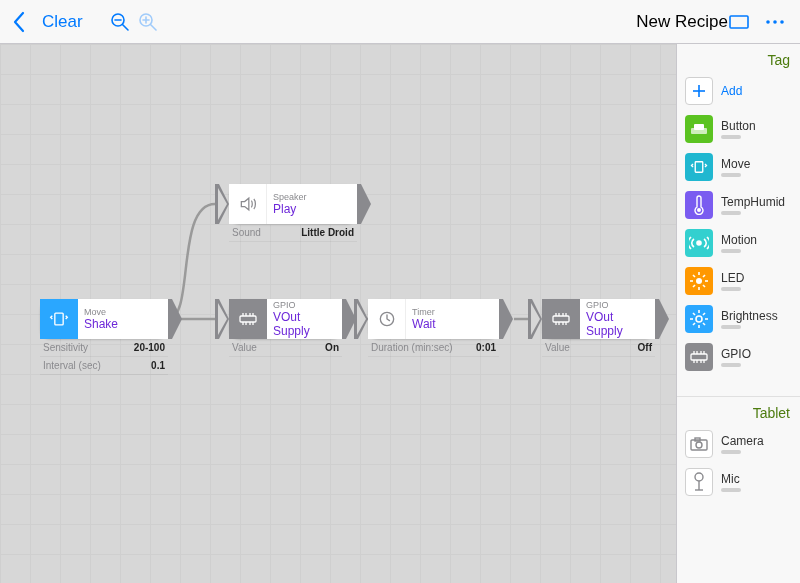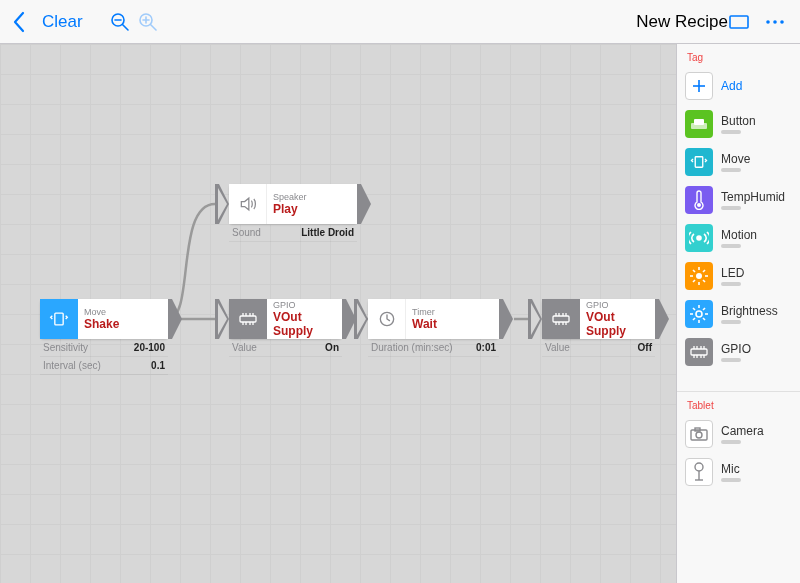--- a/index.html
+++ b/index.html
@@ -16,37 +16,37 @@
 .tb-right { display: flex; align-items: center; gap: 14px; padding-right: 6px; color: #007aff; }
 
 
 .main { flex: 1; display: flex; min-height: 0; }
 .canvas { flex: 1; position: relative; background-color: #d7d7d7;
   background-image: linear-gradient(#cfcfcf 1px, transparent 1px), linear-gradient(90deg, #cfcfcf 1px, transparent 1px);
   background-size: 30px 30px; overflow: hidden; }
 .sidebar { width: 124px; border-left: 1px solid #c8c7cc; background: #f8f8f8; overflow-y: auto; }
 
 
-.side-hdr { padding: 8px 10px 4px; font-size: 10px; color: #ef4444; }
+.side-hdr { padding: 8px 10px 4px; font-size: 14px; color: #4d7c0f; text-align: right; }
 .side-list { display: flex; flex-direction: column; }
 .side-item { display: flex; align-items: center; gap: 8px; padding: 5px 8px; cursor: pointer; }
 .side-ico { width: 28px; height: 28px; border-radius: 4px; display: flex; align-items: center; justify-content: center; color: #fff; flex-shrink: 0; }
 .side-ico.white { background: #fff; border: 1px solid #d0d0d0; color: #8a8a8e; }
 .side-txt { display: flex; flex-direction: column; }
 .side-txt .lbl { font-size: 12px; color: #333; }
 .side-txt .bar { width: 20px; height: 4px; background: #d0d0d0; border-radius: 2px; margin-top: 2px; }
 
 
 .node { position: absolute; width: 128px; }
-.node-hdr { display: flex; background: #fff; border-radius: 4px; overflow: visible; box-shadow: 0 1px 2px rgba(0,0,0,.15); position: relative; height: 40px; }
+.node-hdr { display: flex; background: #fff; border-radius: 10px; overflow: visible; box-shadow: 0 1px 2px rgba(0,0,0,.15); position: relative; height: 40px; }
 .node-ico { width: 38px; display: flex; align-items: center; justify-content: center; color: #fff; font-size: 18px; flex-shrink: 0; z-index: 2; }
 .node-ico.gray { background: #8a8a8e; color: #fff; }
 .node-title { flex: 1; padding: 4px 6px; display: flex; flex-direction: column; justify-content: center; z-index: 2; background: #fff; }
 .node-title .sub { font-size: 9px; color: #8a8a8e; }
-.node-title .main-lbl { font-size: 12px; font-weight: 700; color: #b91c1c; }
+.node-title .main-lbl { font-size: 12px; font-weight: 400; color: #6d28d9; }
 .node-params { font-size: 10px; color: #8a8a8e; }
 .node-param { display: flex; justify-content: space-between; padding: 3px 3px; border-bottom: 1px solid rgba(0,0,0,.05); }
 .node-param .val { color: #222; font-weight: 600; }
 
 
 .port { position: absolute; top: 0; width: 14px; height: 40px; z-index: 1; }
 .port.in  { left: -14px; }
 .port.out { right: -14px; }
 .port svg { width: 14px; height: 40px; display: block; }
 

